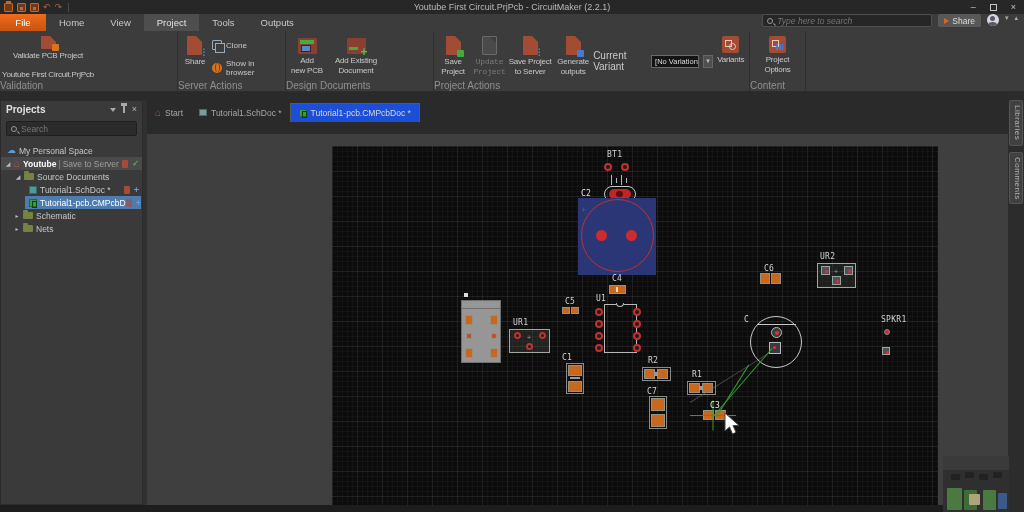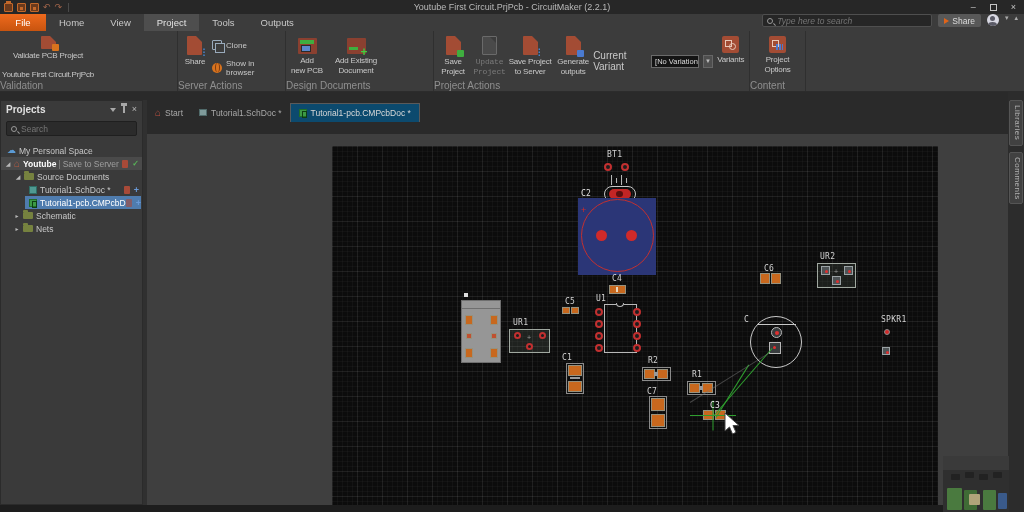--- a/index.html
+++ b/index.html
@@ -123,21 +123,21 @@
   .proj-sep { color:#8a8a8a; margin:0 2px; }
   .proj-status { color:#9f9f9f; }
   .trow-badges { position:absolute; right:3px; display:flex; align-items:center; gap:4px; }
   .sel-row-bg { position:absolute; left:24px; right:1px; top:0; bottom:0; background:#4f7cae; }
   .trow .ontop { position:relative; z-index:1; }
 
   
   #splitter { position:absolute; left:143px; top:8px; width:4px; height:405px; background:#303030; }
   #tabbar { position:absolute; left:147px; top:8px; width:861px; height:22px; display:flex; align-items:flex-end; }
   .dtab { height:19px; display:flex; align-items:center; gap:4px; padding:0 8px; color:#a8a8a8; font-size:8.5px; white-space:nowrap; }
-  .dtab.active { background:#0c4a6e; color:#d8d8d8; border:1px solid #5a5a5a; border-bottom:none; }
+  .dtab.active { background:#1d4ed8; color:#d8d8d8; border:1px solid #5a5a5a; border-bottom:none; }
   .house { color:#c05040; font-size:10px; line-height:10px; }
   .tab-sch { width:8px; height:7px; background:#7f9a9a; border:1px solid #506a6a; }
   .tab-pcb { width:8px; height:8px; background:#3c9a44; border:1px solid #1f6e28; position:relative; }
   .tab-pcb::after { content:""; position:absolute; left:2px; top:1px; width:3px; height:5px; border:1px solid #0e3e12; }
 
   #editor { position:absolute; left:147px; top:30px; width:861px; height:383px; background:#3f3f3f; overflow:hidden;margin-top:12px; }
   #board { position:absolute; left:185px; top:12px; width:606px; height:371px; background-color:#0c0c0c;
     background-image:
       linear-gradient(rgba(255,255,255,.055) 1px, transparent 1px),
       linear-gradient(90deg, rgba(255,255,255,.055) 1px, transparent 1px),

